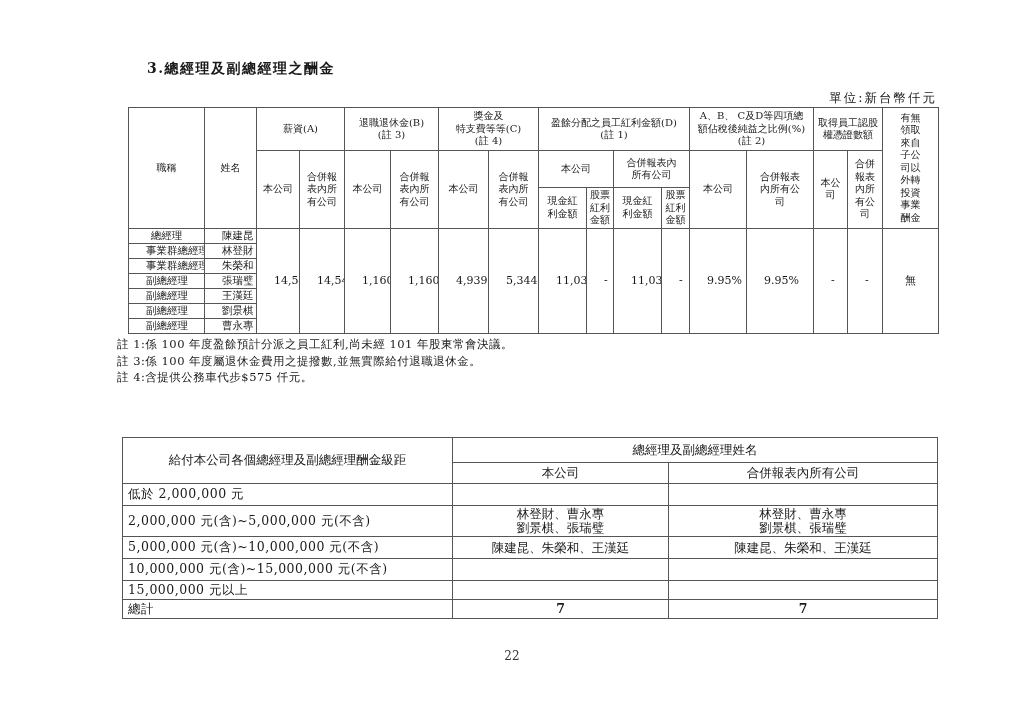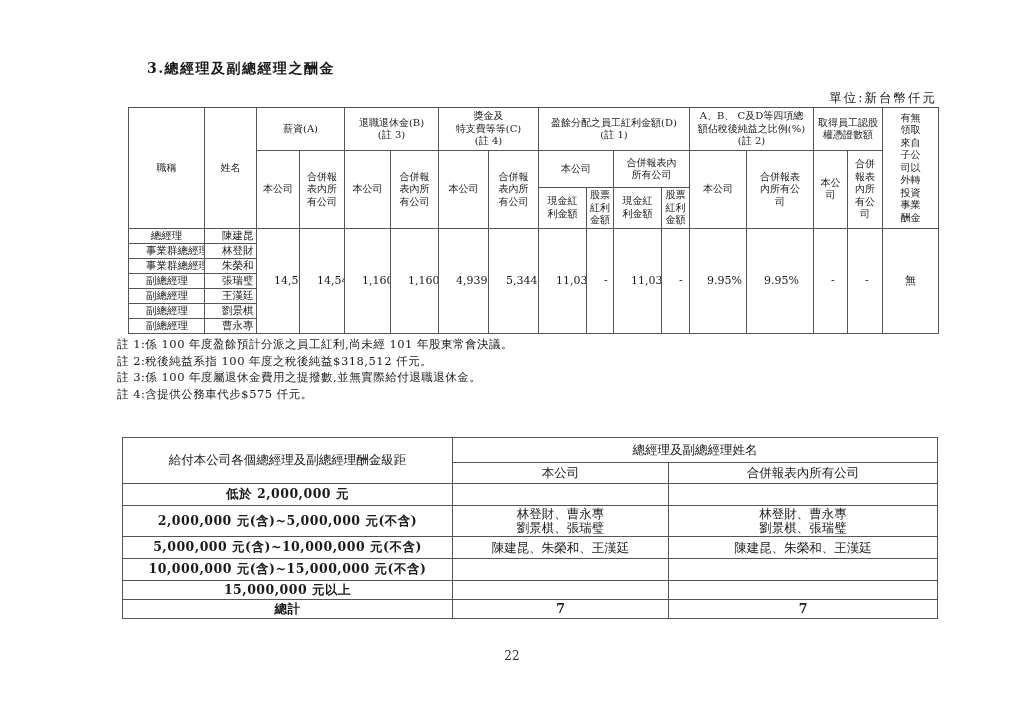--- a/index.html
+++ b/index.html
@@ -43,21 +43,21 @@
   table.bracket th, table.bracket td { border:1px solid #555; overflow:hidden; vertical-align:middle; }
   table.bracket th { font-weight:normal; text-align:center; padding:1px 2px; }
   table.bracket tr.bh1 { height:25px; }
   table.bracket tr.bh2 { height:21px; }
   table.bracket tr.r1 { height:22px; }
   table.bracket tr.r2 { height:29px; }
   table.bracket tr.r3 { height:22px; }
   table.bracket tr.r4 { height:22px;padding-left:29px; }
   table.bracket tr.r5 { height:19px; }
   table.bracket tr.r6 { height:19px; }
-  table.bracket td.range { text-align:center; padding:0 5px; letter-spacing:0.5px;font-weight:bold; }
+  table.bracket td.range { text-align:left; padding:0 5px; letter-spacing:0.5px; }
   table.bracket td.names { text-align:center; white-space:pre-line; line-height:14px; }
   table.bracket td.total { font-weight:bold; }
 
   .page-footer { position:absolute; left:0; top:649px; width:100%; text-align:center; font-size:12px; color:#333; }
 </style>
 </head>
 <body>
 
 <div class="page">
 
@@ -194,21 +194,20 @@
       </tr>
       <tr>
         <td>副總經理</td>
         <td>曹永專</td>
       </tr>
     </tbody>
   </table>
 
   <div class="notes">
     <div>註 1:係 100 年度盈餘預計分派之員工紅利,尚未經 101 年股東常會決議。</div>
-    <div>註 2:稅後純益系指 100 年度之稅後純益$318,512 仟元。</div>
     <div>註 3:係 100 年度屬退休金費用之提撥數,並無實際給付退職退休金。</div>
     <div>註 4:含提供公務車代步$575 仟元。</div>
   </div>
 
 
   <table class="bracket">
     <colgroup>
       <col style="width:330px">
         <col style="width:216px">
         <col style="width:269px">

